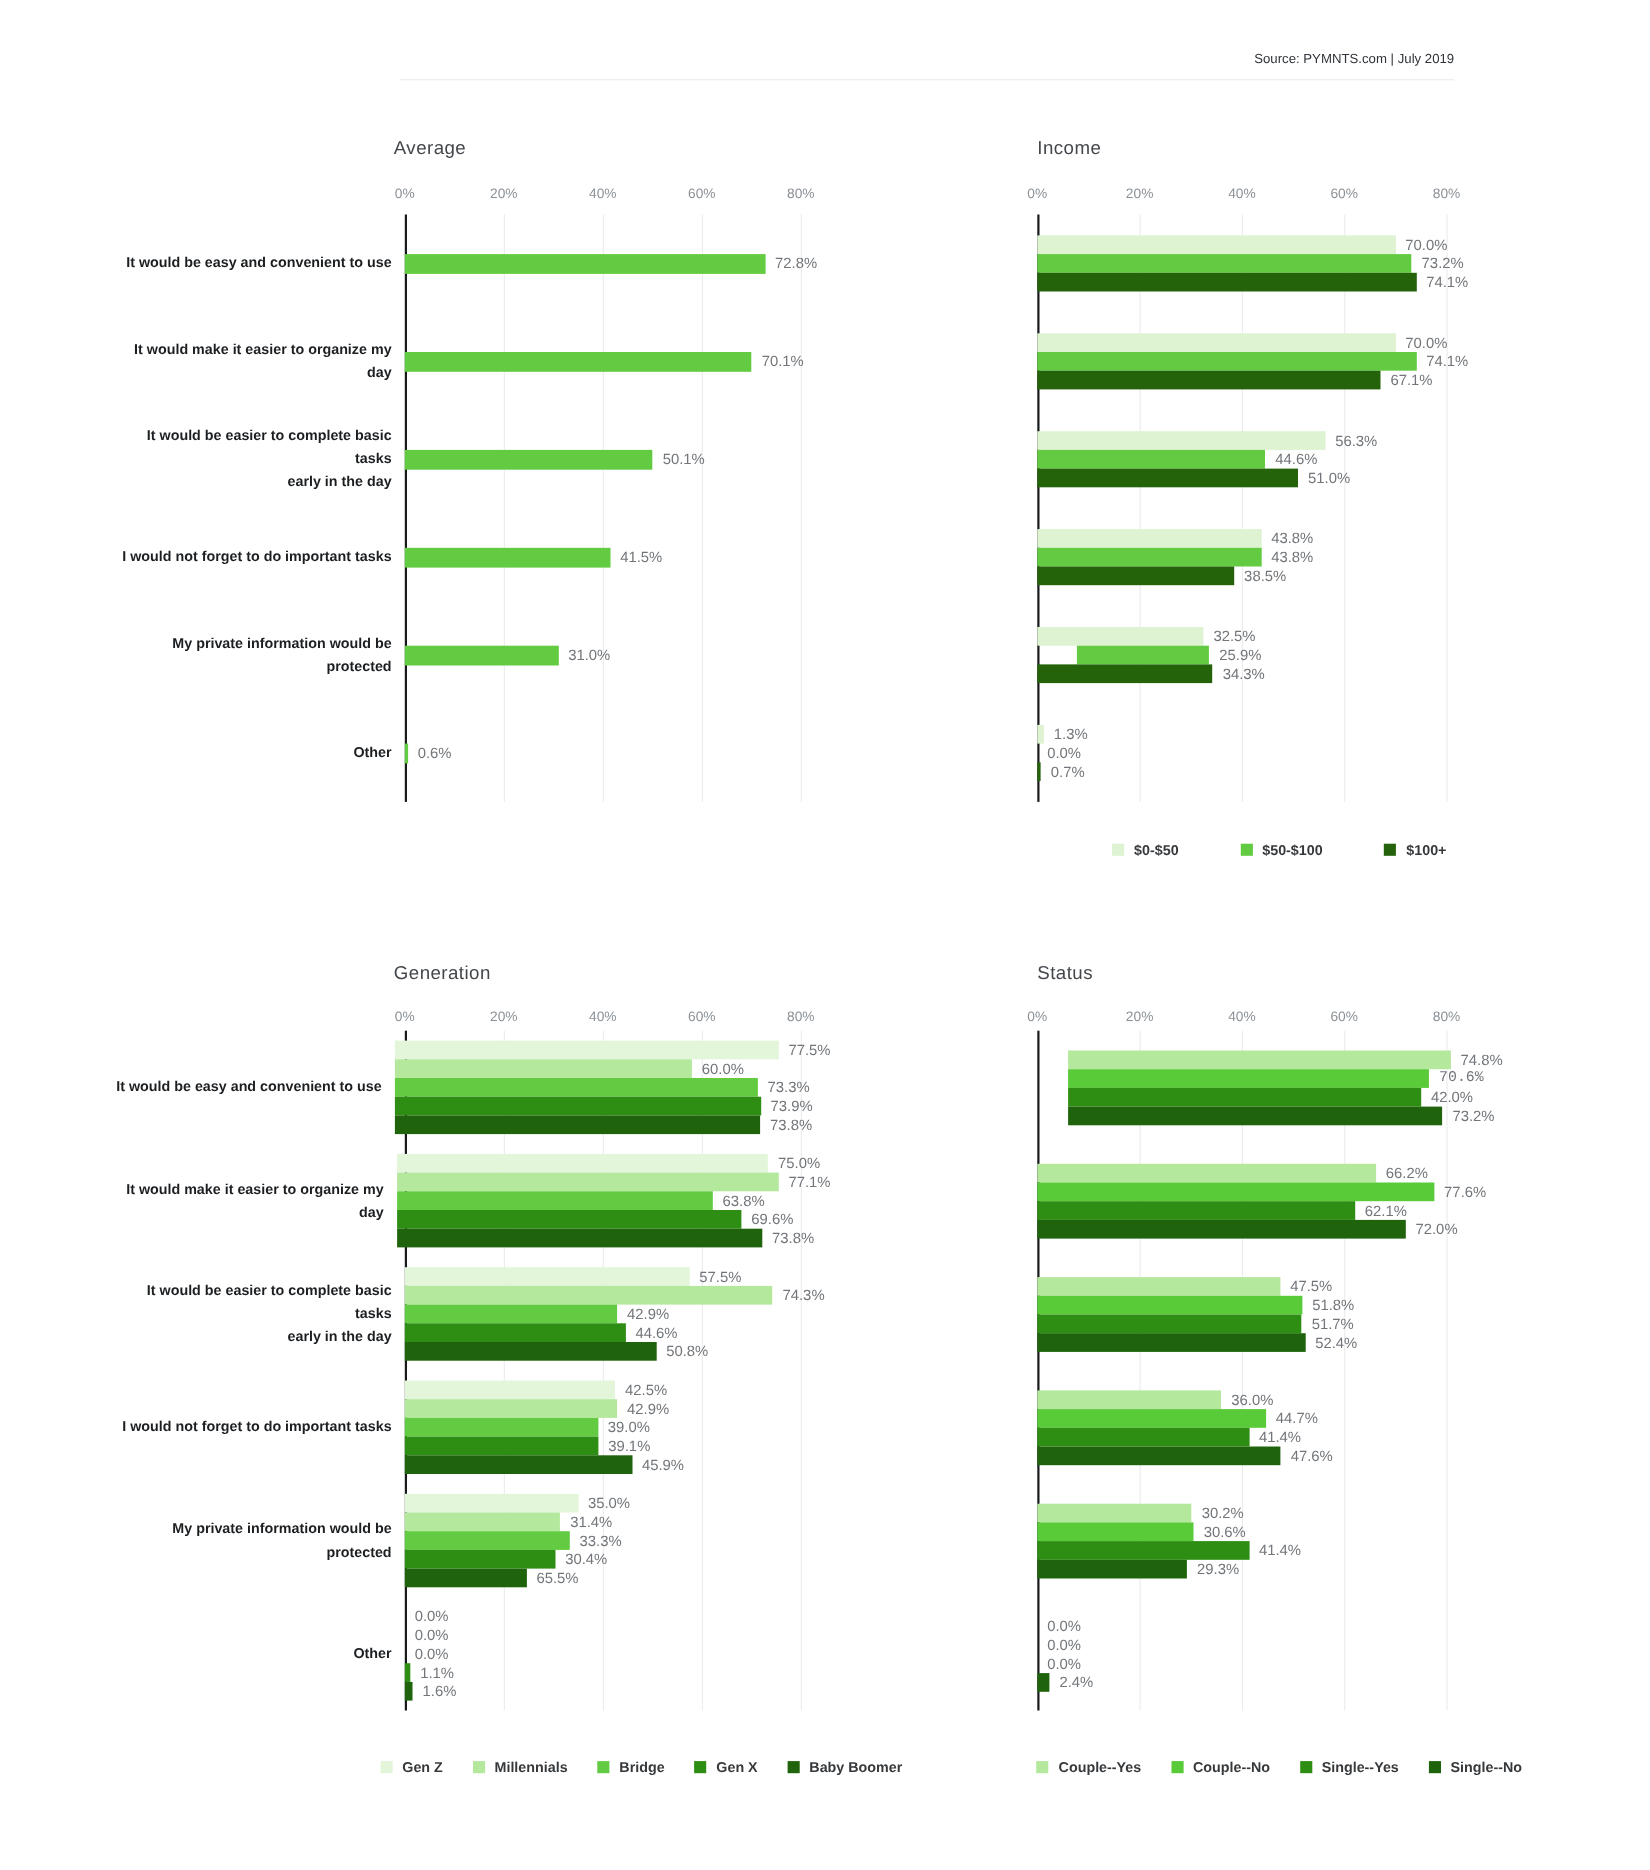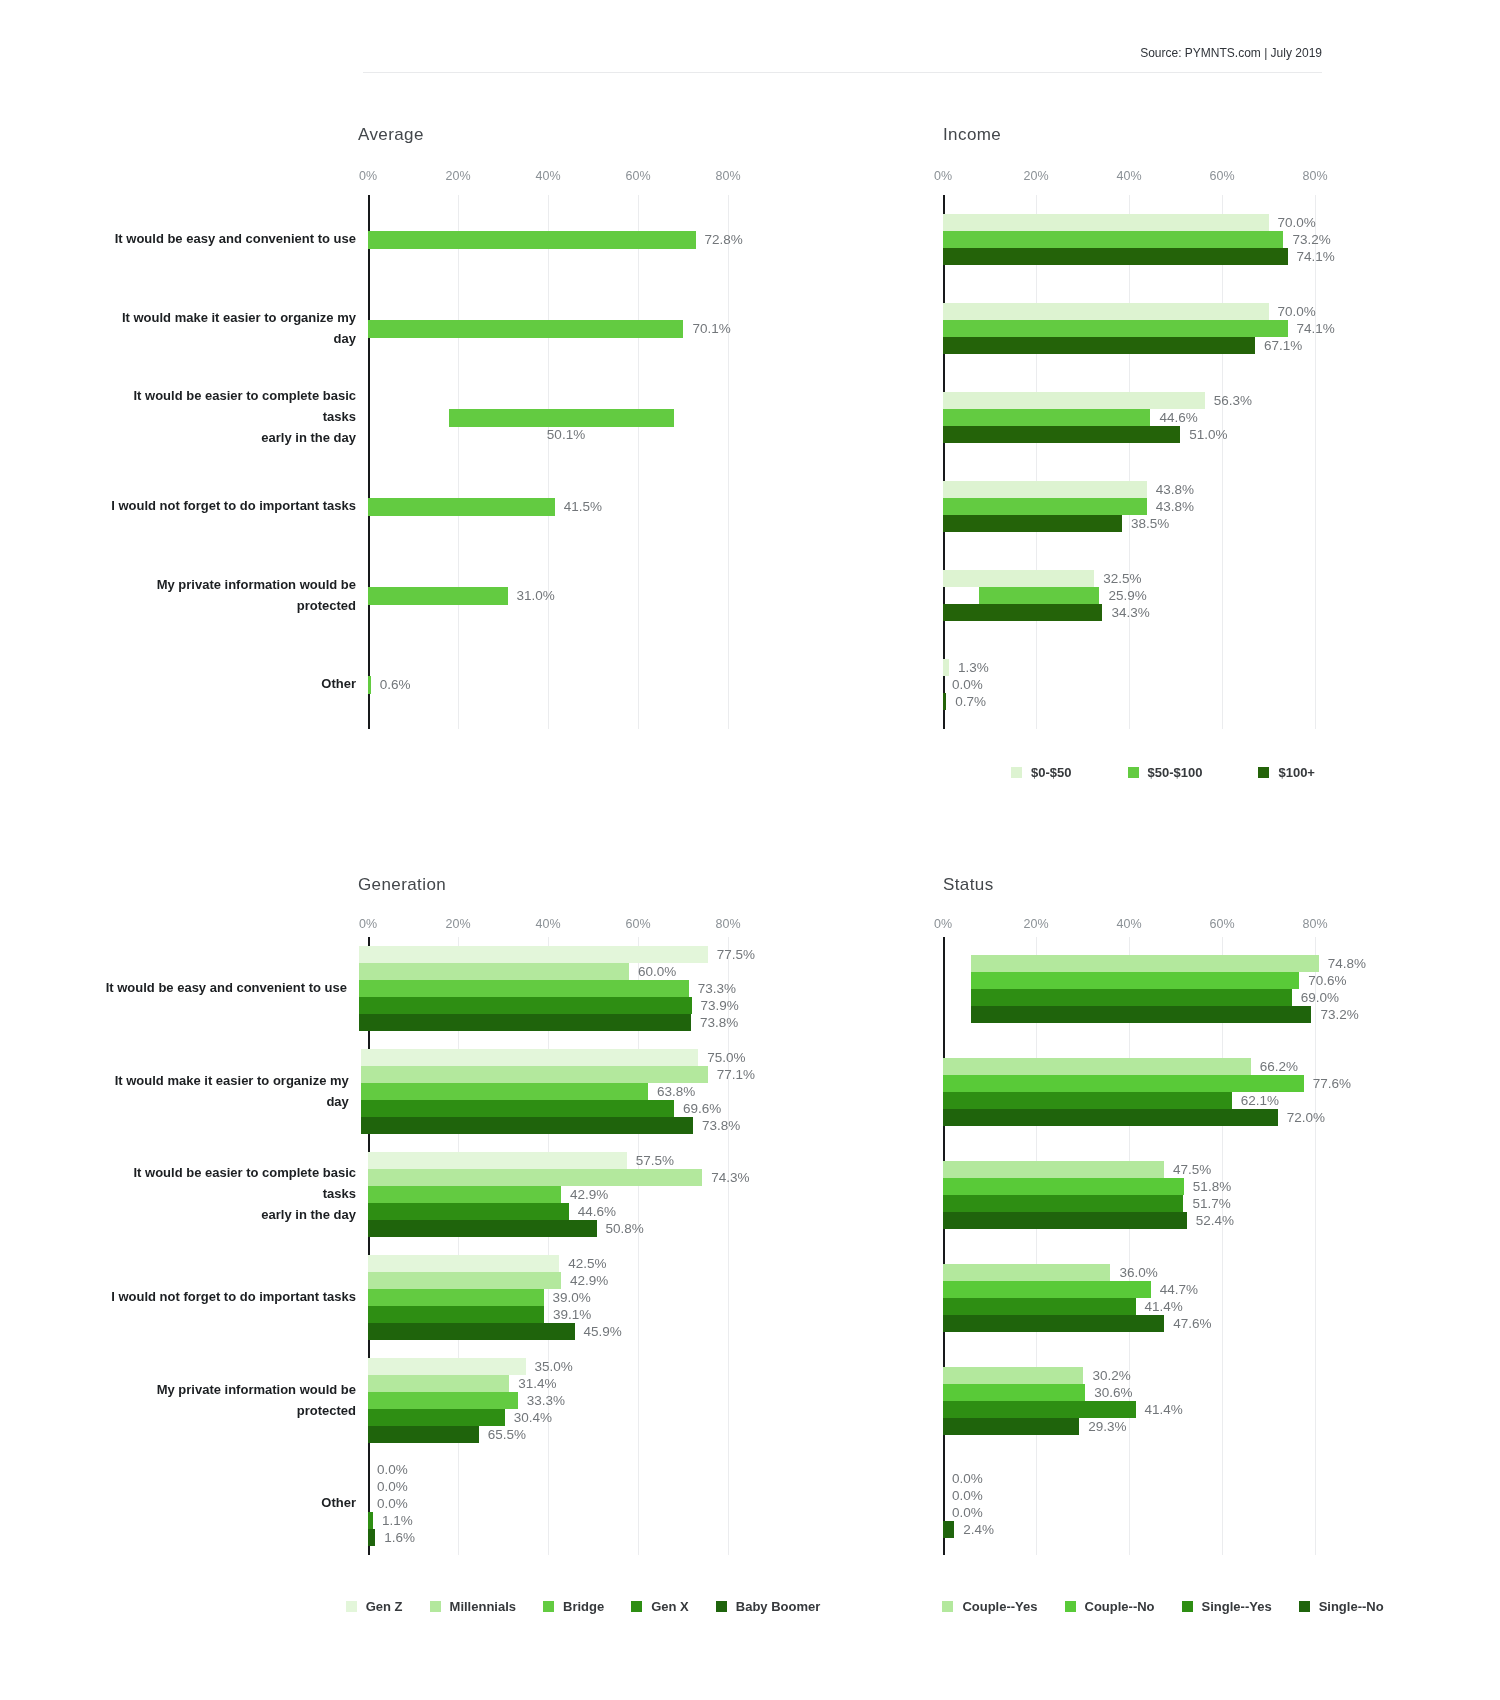--- a/index.html
+++ b/index.html
@@ -96,21 +96,21 @@
               <span class="val">70.1%</span>
             </div>
           </div>
         </div>
         <div class="group" style="height: 89px;">
           <div class="cat-label" style="width: 270px;">
             <div>It would be easier to complete basic tasks</div>
             <div>early in the day</div>
           </div>
           <div class="bars">
-            <div class="bar-row" style="height: 18px; flex-direction: column;">
+            <div class="bar-row" style="height: 18px;">
               <div class="bar" style="width: 225.45px; background: rgb(99, 203, 65);"></div>
               <span class="val">50.1%</span>
             </div>
           </div>
         </div>
         <div class="group" style="height: 89px;">
           <div class="cat-label" style="width: 270px;">
             <div>I would not forget to do important tasks</div>
           </div>
           <div class="bars">
@@ -496,27 +496,27 @@
           <div class="gridline" style="left: 279px;"></div>
           <div class="gridline" style="left: 372px;"></div>
           <div class="axis-line" style="left: 0px;"></div>
         </div>
         <div class="group" style="height: 103px; padding-left: 28px;">
           <div class="bars">
             <div class="bar-row" style="height: 17px;">
               <div class="bar" style="width: 347.82px; background: rgb(179, 232, 157);"></div>
               <span class="val">74.8%</span>
             </div>
-            <div class="bar-row" style="height: 17px;">
+            <div class="bar-row" style="height: 17px; font-family: Liberation Mono, monospace;">
               <div class="bar" style="width: 328.29px; background: rgb(89, 202, 56);"></div>
               <span class="val">70.6%</span>
             </div>
             <div class="bar-row" style="height: 17px;">
               <div class="bar" style="width: 320.85px; background: rgb(46, 142, 19);"></div>
-              <span class="val">69.0%</span>
+              <span class="val">42.0%</span>
             </div>
             <div class="bar-row" style="height: 17px;">
               <div class="bar" style="width: 340.38px; background: rgb(31, 100, 12);"></div>
               <span class="val">73.2%</span>
             </div>
           </div>
         </div>
         <div class="group" style="height: 103px;">
           <div class="bars">
             <div class="bar-row" style="height: 17px;">

